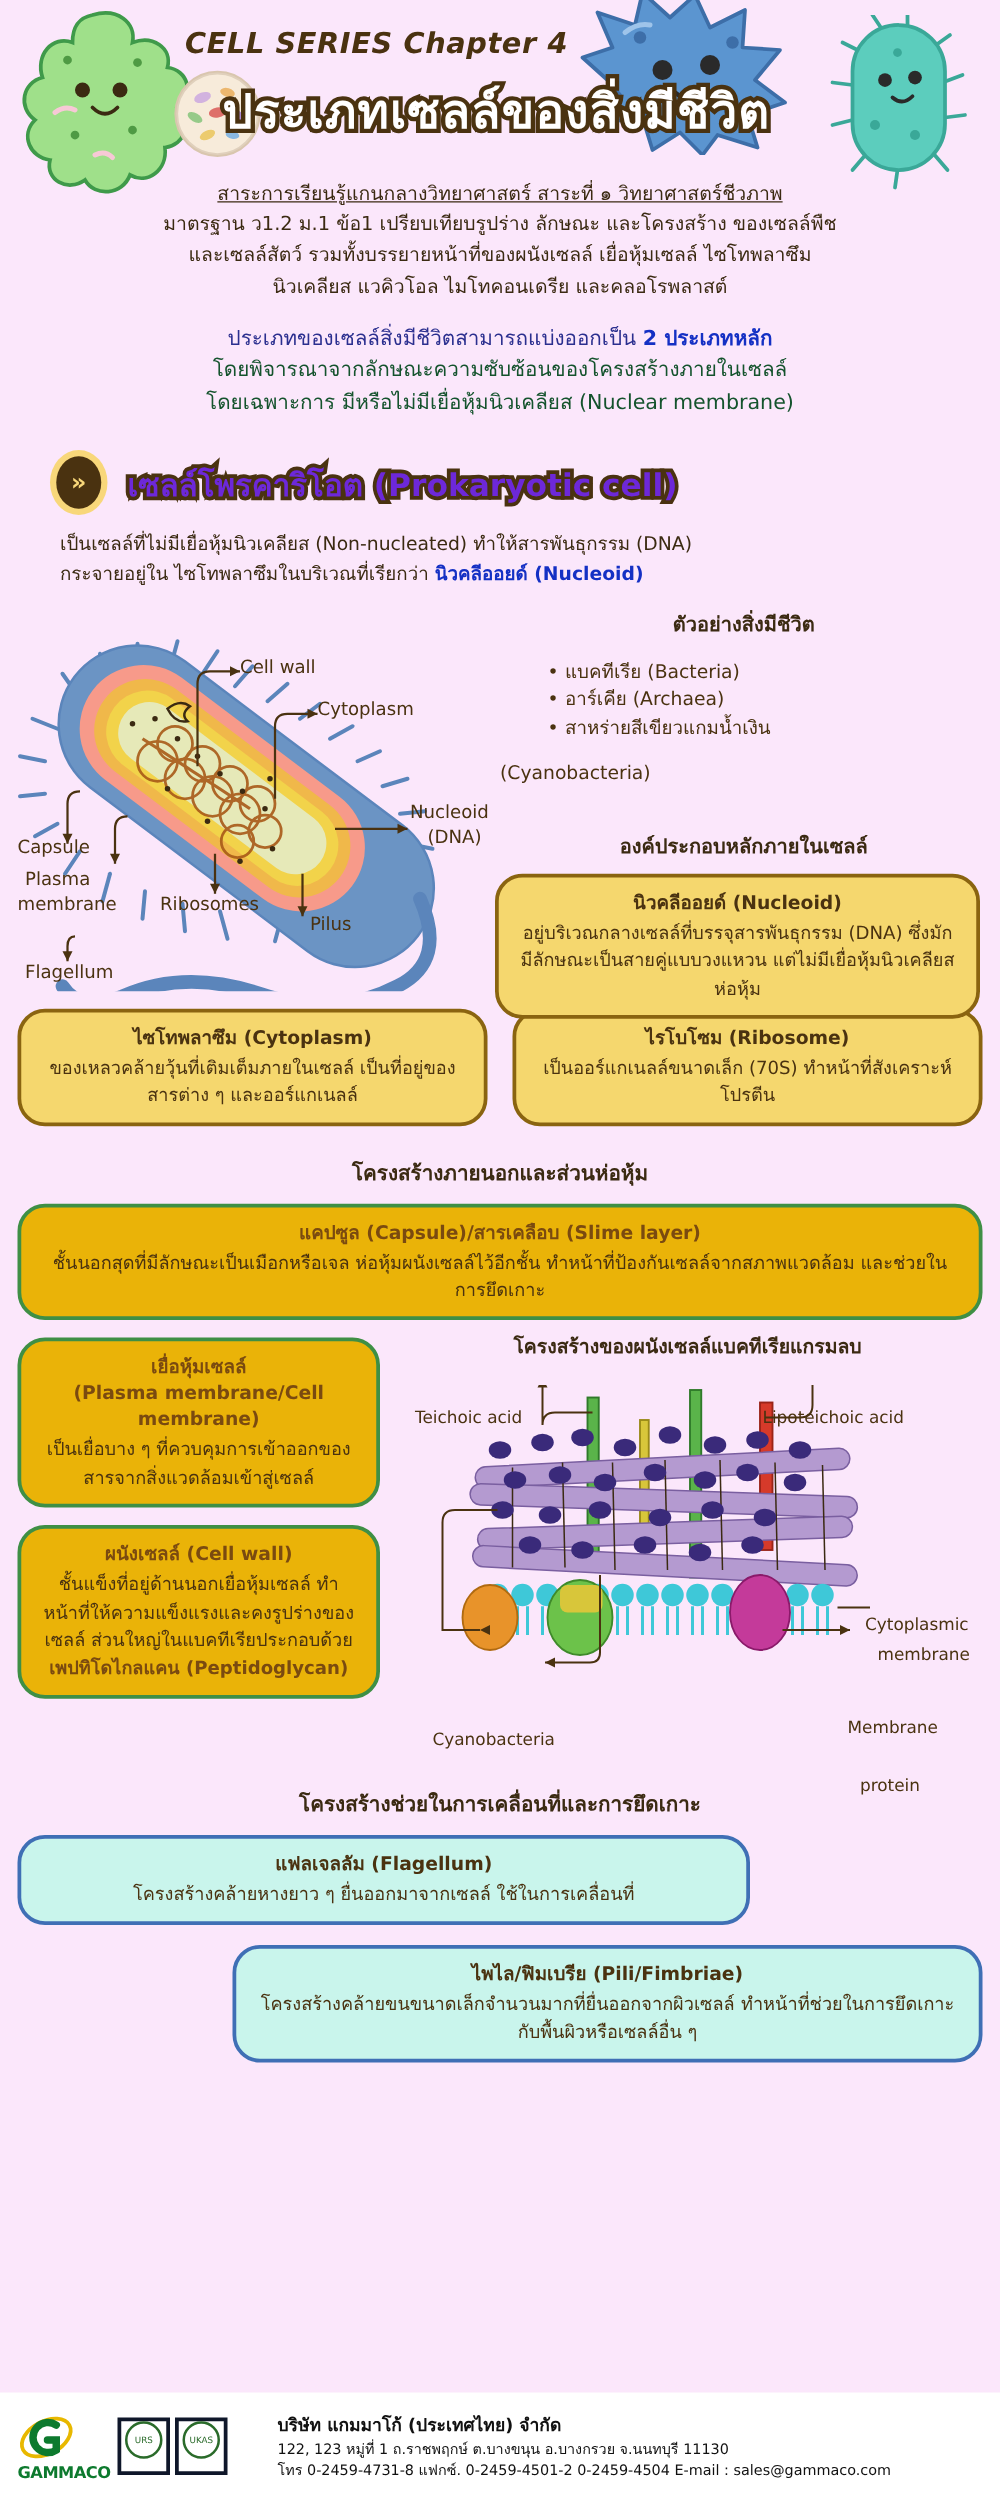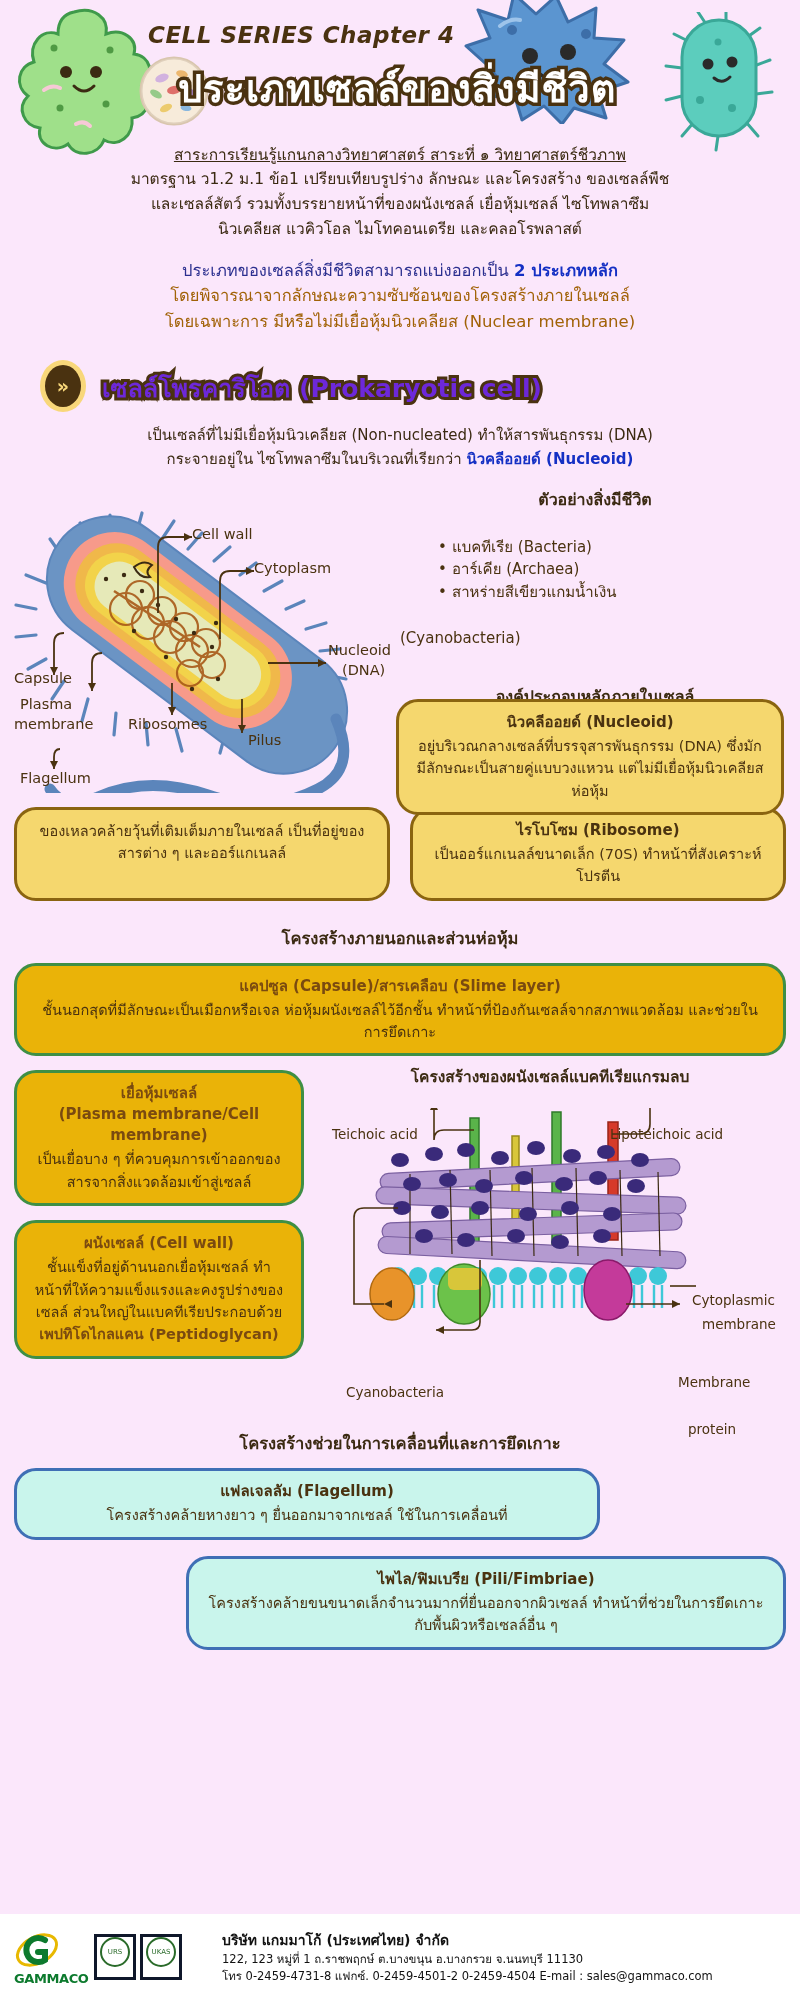--- a/index.html
+++ b/index.html
@@ -39,21 +39,21 @@
   }
   .intro .std {
     font-size: 15.5px; color: #3b2a12; line-height: 1.6;
     padding: 0 36px;
   }
   .intro .lead {
     font-size: 16.5px; color: #2b2f8f; line-height: 1.55;
     margin-top: 16px; padding: 0 30px;
   }
   .intro .lead b { color: #1430c4; }
-  .intro .lead .bl { color: #a16207; }
+  .intro .lead .bl { color: #14532d; }
 
   
   .sec-head { position: relative; margin-top: 26px; height: 54px; }
   .sec-badge {
     position: absolute; left: 40px; top: 0;
     width: 46px; height: 52px; border-radius: 50%;
     background: #f8d77a;
     display: flex; align-items: center; justify-content: center;
   }
   .sec-badge-inner {
@@ -63,36 +63,36 @@
     color: #f8d77a; font-size: 19px; font-weight: bold;
   }
   .sec-title {
     position: absolute; left: 102px; top: 8px;
     font-size: 25px; font-weight: bold; color: #6d28d9;
     -webkit-text-stroke: 6px #4a3210;
     paint-order: stroke fill;
   }
 
   .sec-desc {
-    text-align: center; font-size: 15px; color: #3b2a12;
+    font-size: 15px; color: #3b2a12;
     line-height: 1.55; margin-top: 10px; padding: 0 48px;
   }
   .sec-desc b { color: #1430c4; }
 
   
   .diagram-wrap { position: relative; height: 320px; margin-top: 6px; }
   .dlabel {
     position: absolute; font-size: 14.5px; color: #4a3210;
     line-height: 1.25; white-space: nowrap;
   }
 
   
   .rcol { position: absolute; left: 400px; top: 10px; width: 390px; }
   .rtitle { font-size: 16px; font-weight: bold; color: #3b2a12; text-align: center; }
-  .rlist { list-style: none; margin-top: 24px; font-size: 15px; color: #4a3210; line-height: 1.5; }
+  .rlist { list-style: none; margin-top: 14px; font-size: 15px; color: #4a3210; line-height: 1.5; }
   .rlist li { padding-left: 52px; position: relative; }
   .rlist li::before { content: "•"; position: absolute; left: 38px; }
 
   .rsub {
     margin-top: 34px; text-align: center;
     font-size: 16px; font-weight: bold; color: #3b2a12;
   }
 
   
   .box {
@@ -381,20 +381,21 @@
     <div class="nucleoid-box">
       <div class="box box-yellow">
         <span class="bt">นิวคลีออยด์ (Nucleoid)</span>
         <span class="bd">อยู่บริเวณกลางเซลล์ที่บรรจุสารพันธุกรรม (DNA) ซึ่งมักมีลักษณะเป็นสายคู่แบบวงแหวน แต่ไม่มีเยื่อหุ้มนิวเคลียส ห่อหุ้ม</span>
       </div>
     </div>
   </div>
 
   <div class="two-boxes">
     <div class="box box-yellow">
+      <span class="bt">ไซโทพลาซึม (Cytoplasm)</span>
       <span class="bd">ของเหลวคล้ายวุ้นที่เติมเต็มภายในเซลล์ เป็นที่อยู่ของสารต่าง ๆ และออร์แกเนลล์</span>
     </div>
     <div class="box box-yellow">
       <span class="bt">ไรโบโซม (Ribosome)</span>
       <span class="bd">เป็นออร์แกเนลล์ขนาดเล็ก (70S) ทำหน้าที่สังเคราะห์โปรตีน</span>
     </div>
   </div>
 
   <div class="sub-head">โครงสร้างภายนอกและส่วนห่อหุ้ม</div>
 

